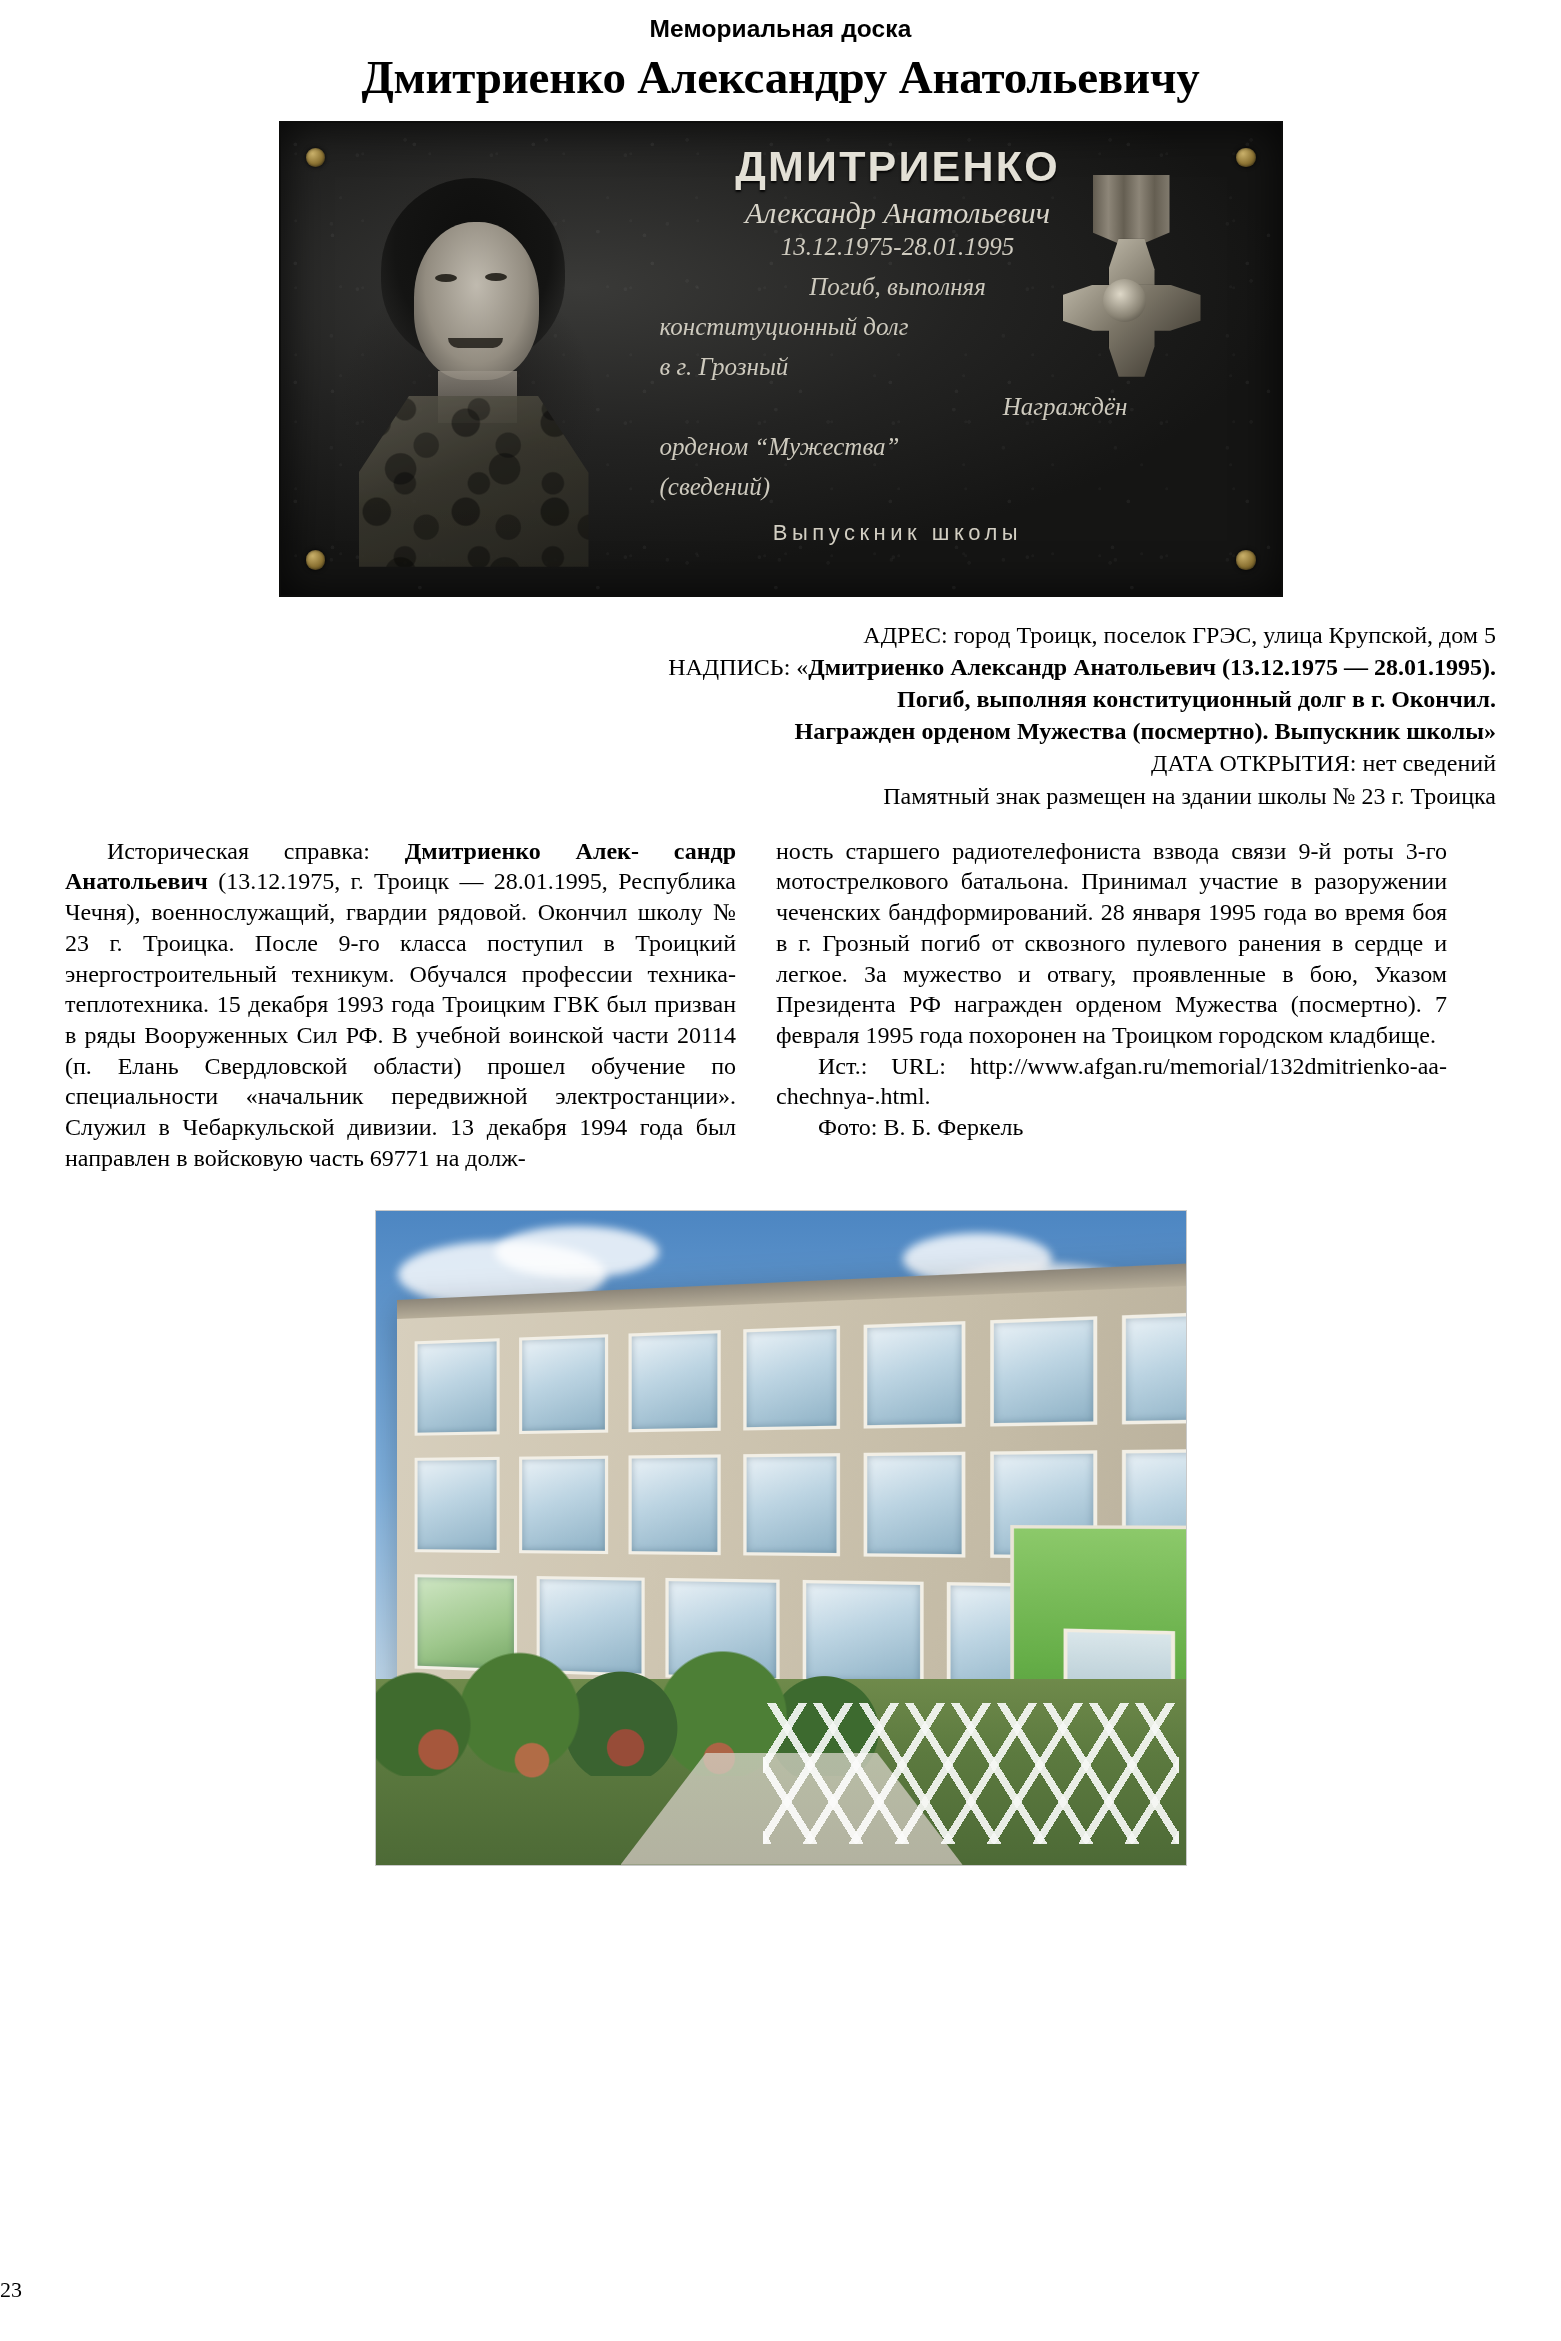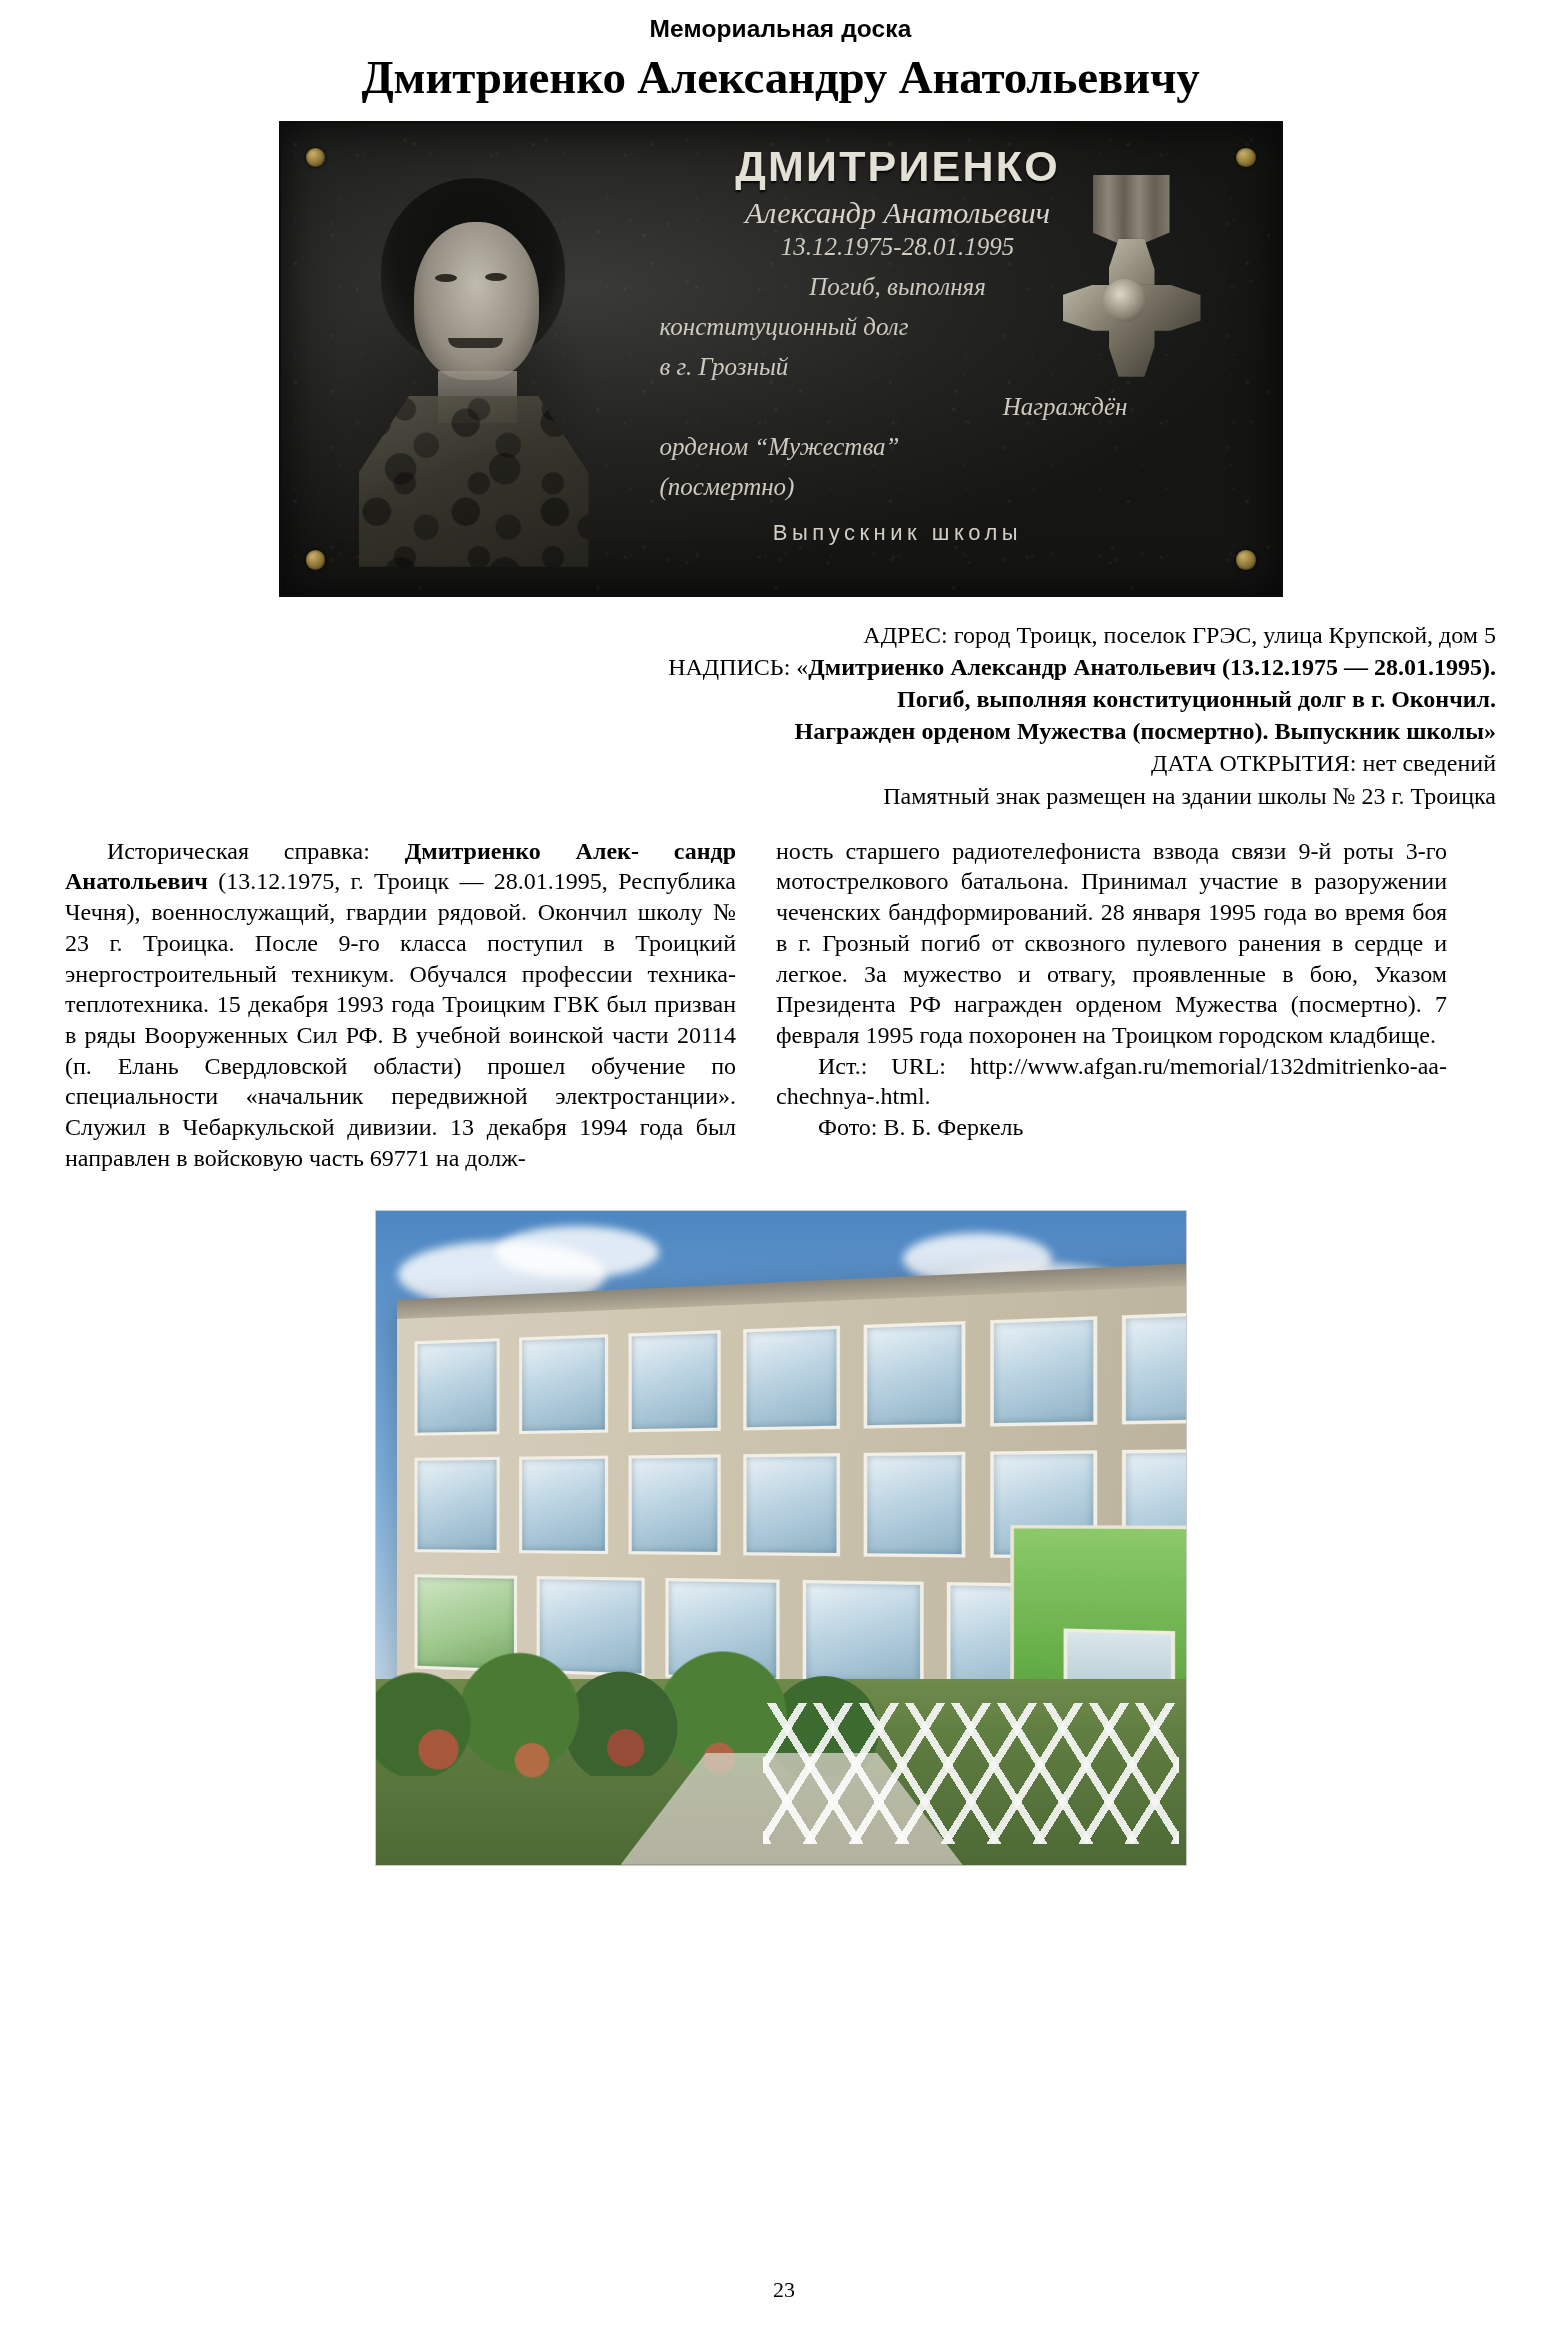--- a/index.html
+++ b/index.html
@@ -392,22 +392,21 @@
     left: 245px; bottom: 0;
     width: 342px; height: 112px;
     background: linear-gradient(180deg, rgba(215,212,200,.75), rgba(190,186,172,.9));
     clip-path: polygon(25% 0%, 75% 0%, 100% 100%, 0% 100%);
   }
 
   
   .folio {
     position: absolute;
     bottom: 39px;
-    left: 7px; right: 0;
-    text-align: center;
+    left: 0; right: 0;
     font-size: 22px;
   }
 </style>
 </head>
 <body>
 
 <div class="page">
 
   <div class="kicker">Мемориальная доска</div>
   <div class="title">Дмитриенко Александру Анатольевичу</div>
@@ -431,21 +430,21 @@
 
       <div class="plaque-text">
         <div class="pt-surname">ДМИТРИЕНКО</div>
         <div class="pt-name">Александр Анатольевич</div>
         <div class="pt-dates">13.12.1975-28.01.1995</div>
         <div class="pt-line c">Погиб, выполняя</div>
         <div class="pt-line">конституционный долг</div>
         <div class="pt-line">в г. Грозный</div>
         <div class="pt-line r">Награждён</div>
         <div class="pt-line">орденом  “Мужества”</div>
-        <div class="pt-line">(посмертно)</div>
+        <div class="pt-line">(сведений)</div>
         <div class="pt-grad">Выпускник школы</div>
       </div>
 
       <div class="order">
         <div class="ribbon"></div>
         <div class="cross"></div>
         <div class="medallion"></div>
       </div>
     </div>
   </div>

